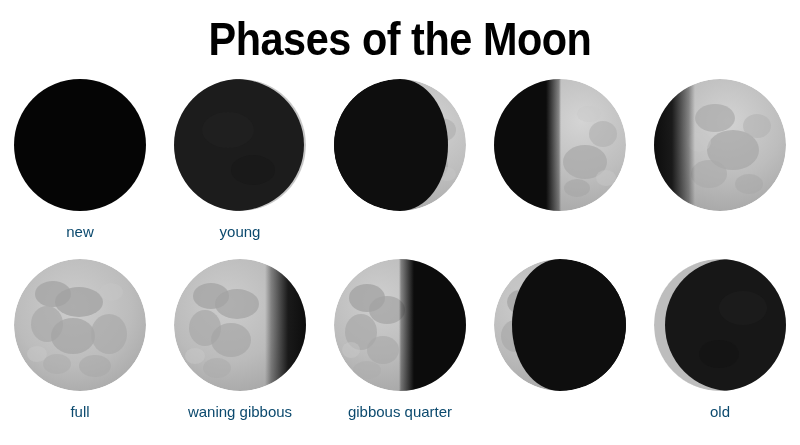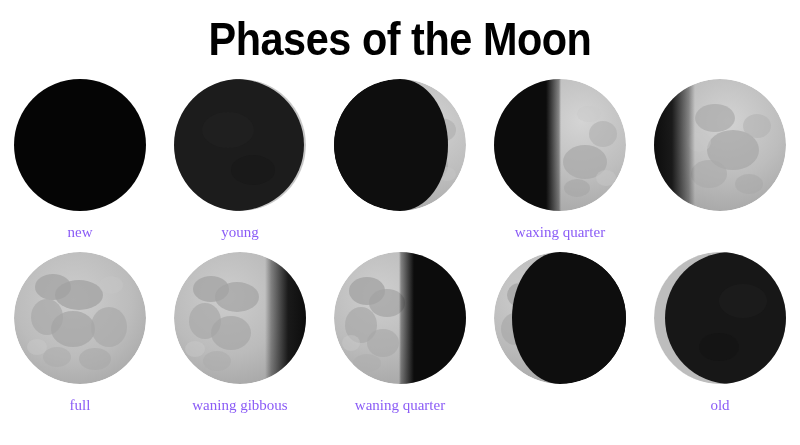--- a/index.html
+++ b/index.html
@@ -40,21 +40,21 @@
   .phase-row {
     position: absolute;
     left: 0;
     width: 800px;
     height: 165px;
     display: flex;
     flex-direction: row;
     justify-content: flex-start;
   }
   #row-1 { top: 78px; }
-  #row-2 { top: 251px; justify-content: center; }
+  #row-2 { top: 258px; justify-content: center; }
 
   .phase-cell {
     width: 160px;
     margin-left: 3px;
     margin-right: 3px;
     position: relative;
     display: flex;
     flex-direction: column;
     align-items: center;
   }
@@ -64,25 +64,24 @@
     height: 134px;
   }
   .moon-svg {
     display: block;
     width: 134px;
     height: 134px;
   }
   .phase-label {
     margin-top: 12px;
     font-size: 15px;
-    color: #8b5cf6;
+    color: #0c4a6e;
     text-align: center;
     white-space: nowrap;
     line-height: 16px;
-    font-family: Liberation Serif, serif;
   }
 </style>
 </head>
 <body>
 
 <div id="page">
 
   <div id="title">Phases of the Moon</div>
 
   <div class="phase-row" id="row-1">
@@ -185,21 +184,20 @@
             <circle cx="67" cy="67" r="66" fill="url(#surf3)"></circle>
             <ellipse cx="92" cy="84" rx="22" ry="17" fill="#a9a9a9" opacity="0.75"></ellipse>
             <ellipse cx="110" cy="56" rx="14" ry="13" fill="#afafaf" opacity="0.6"></ellipse>
             <ellipse cx="84" cy="110" rx="13" ry="9" fill="#a5a5a5" opacity="0.6"></ellipse>
             <ellipse cx="113" cy="100" rx="10" ry="8" fill="#c8c8c8" opacity="0.5"></ellipse>
             <ellipse cx="96" cy="36" rx="12" ry="8" fill="#c9c9c9" opacity="0.45"></ellipse>
             <rect x="0" y="0" width="68" height="134" fill="url(#term3)"></rect>
           </g>
         </svg>
       </div>
-      <div class="phase-label">waxing quarter</div>
     </div>
 
     <div class="phase-cell">
       <div class="moon-wrap">
         <svg class="moon-svg" viewBox="0 0 134 134">
           <defs>
             <clipPath id="clipd4">
                 <circle cx="67" cy="67" r="66"></circle>
               </clipPath>
             <radialGradient id="surf4" cx="56%" cy="32%" r="76%">
@@ -320,21 +318,21 @@
             <ellipse cx="34" cy="40" rx="18" ry="14" fill="#a4a4a4" opacity="0.8"></ellipse>
             <ellipse cx="54" cy="52" rx="18" ry="14" fill="#a2a2a2" opacity="0.7"></ellipse>
             <ellipse cx="28" cy="74" rx="16" ry="18" fill="#a8a8a8" opacity="0.7"></ellipse>
             <ellipse cx="50" cy="92" rx="16" ry="14" fill="#a6a6a6" opacity="0.6"></ellipse>
             <ellipse cx="34" cy="112" rx="14" ry="9" fill="#adadad" opacity="0.55"></ellipse>
             <ellipse cx="18" cy="92" rx="9" ry="8" fill="#cacaca" opacity="0.45"></ellipse>
             <rect x="66" y="0" width="68" height="134" fill="url(#term7)"></rect>
           </g>
         </svg>
       </div>
-      <div class="phase-label">waning quarter</div>
+      <div class="phase-label">gibbous quarter</div>
     </div>
 
     <div class="phase-cell">
       <div class="moon-wrap">
         <svg class="moon-svg" viewBox="0 0 134 134">
           <defs>
             <clipPath id="clipd8">
                 <circle cx="67" cy="67" r="66"></circle>
               </clipPath>
             <radialGradient id="surf8" cx="26%" cy="34%" r="78%">

